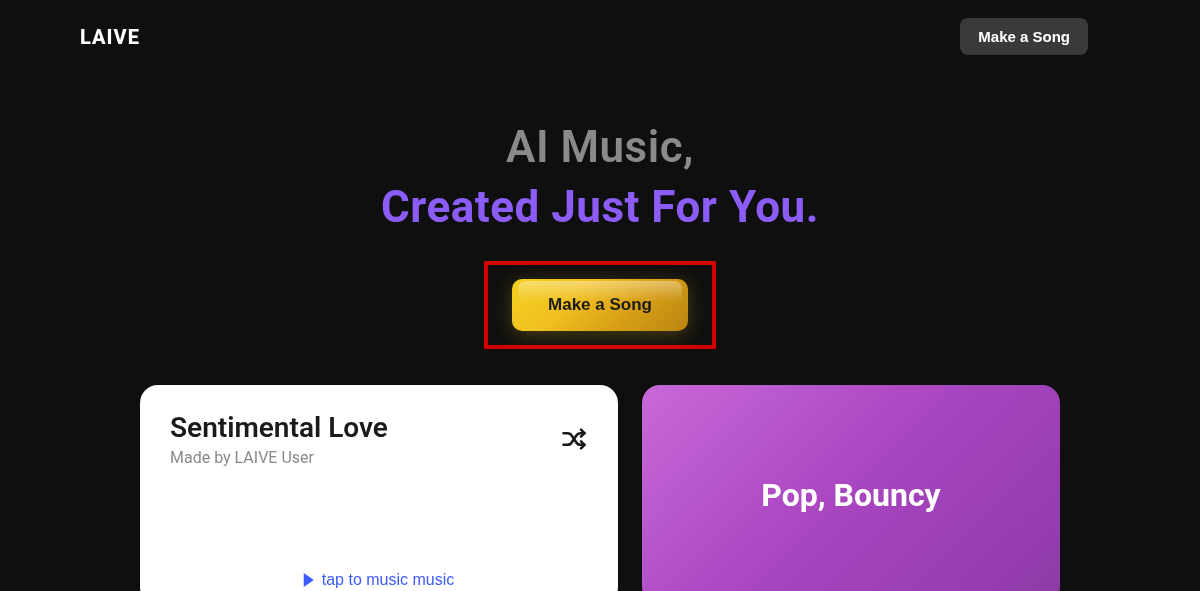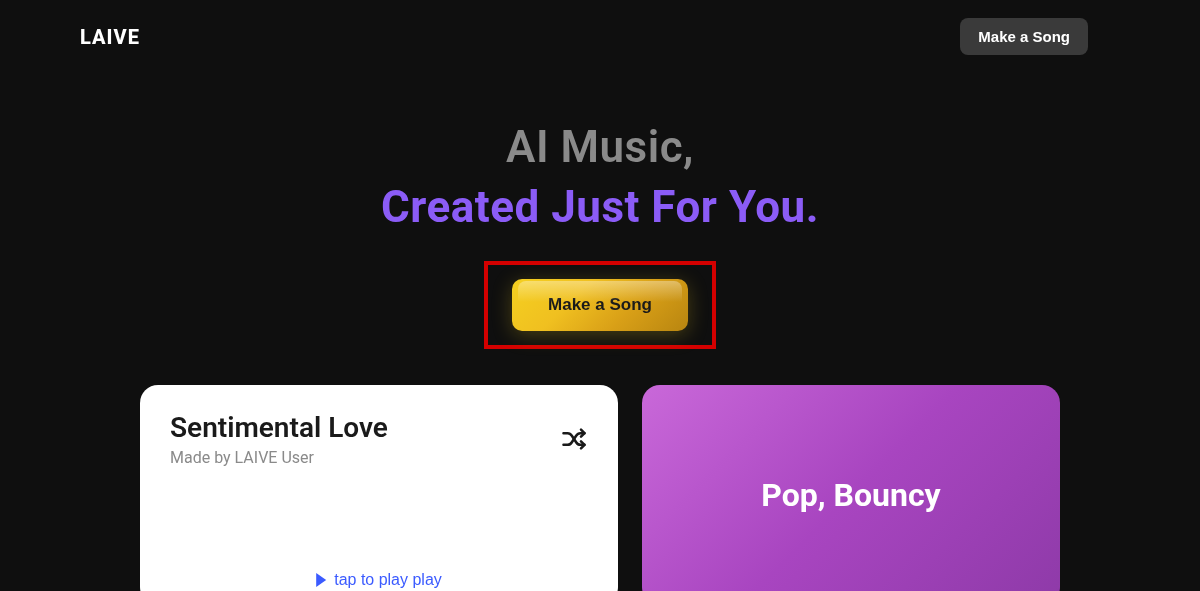--- a/index.html
+++ b/index.html
@@ -184,19 +184,19 @@
       </div>
       <svg class="shuffle-icon" viewBox="0 0 24 24" fill="none" stroke="currentColor" stroke-width="2.2" stroke-linecap="round" stroke-linejoin="round">
         <path d="M3 7h3.5c1.5 0 2.8 0.8 3.5 2l4 6c0.7 1.2 2 2 3.5 2H21"></path>
         <path d="M3 17h3.5c1.5 0 2.8-0.8 3.5-2l4-6c0.7-1.2 2-2 3.5-2H21"></path>
         <polyline points="18 4 21 7 18 10"></polyline>
         <polyline points="18 14 21 17 18 20"></polyline>
       </svg>
     </div>
     <button class="play-button">
       <span class="play-triangle"></span>
-      <span>tap to play play</span>
+      <span>tap to music music</span>
     </button>
   </div>
   <div class="card card-purple">
     <div class="card-purple-text">Pop, Bouncy</div>
   </div>
 </div>
 
 </body></html>

